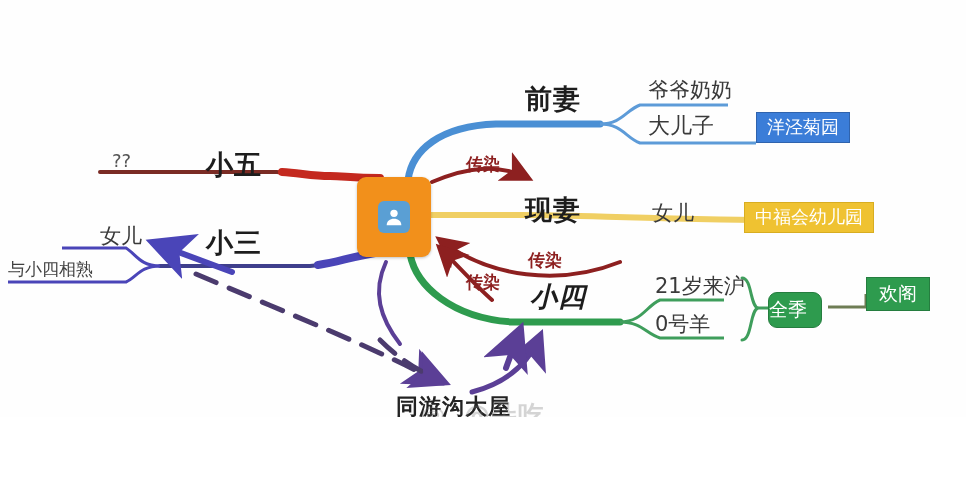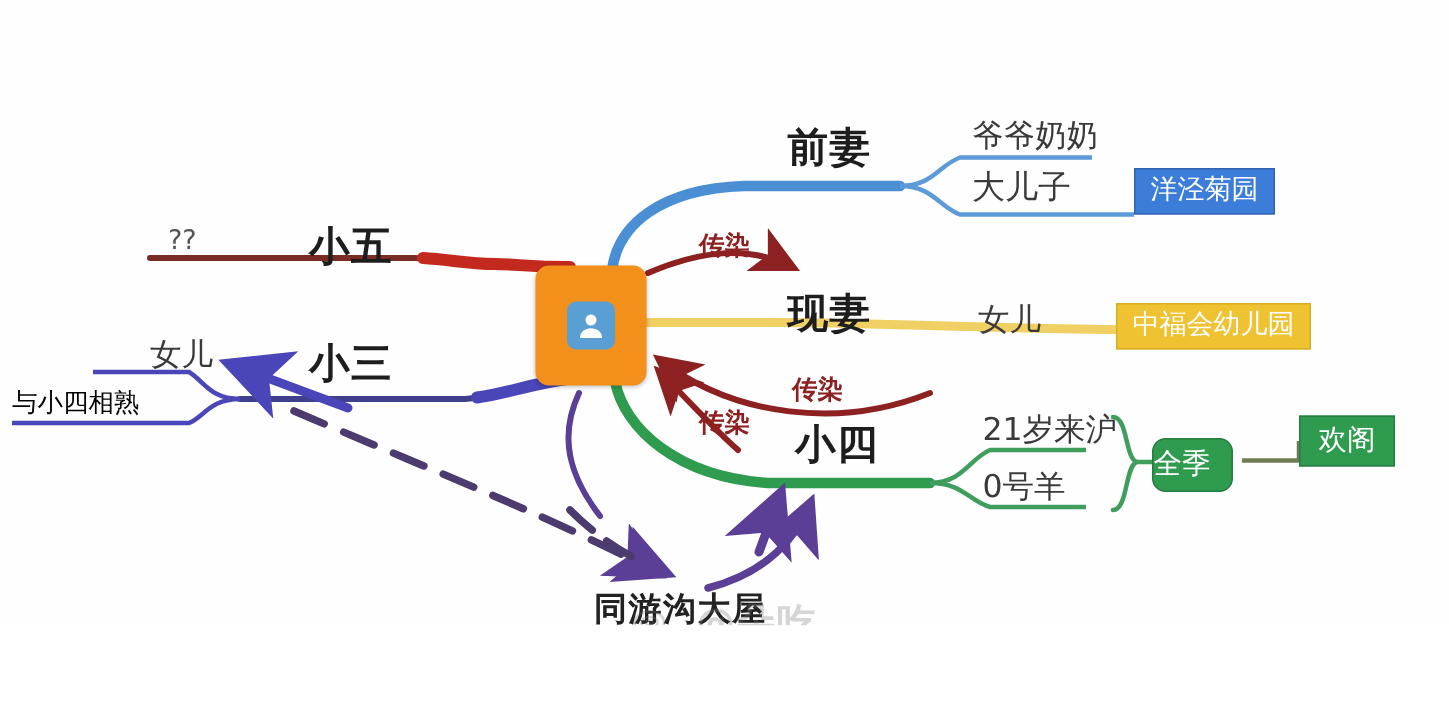--- a/index.html
+++ b/index.html
@@ -36,21 +36,21 @@
     font-weight: bold;
     letter-spacing: 1px;
     color: #1d1d1d;
   }
   .leaf {
     font-size: 21px;
     color: #3a3a3a;
   }
   .small-note {
     font-size: 17px;
-    color: #000000;
+    color: #404040;
   }
   .infect {
     font-size: 17px;
     font-weight: bold;
     color: #8d2020;
   }
   .qmark {
     font-size: 18px;
     color: #555555;
   }
@@ -190,21 +190,21 @@
         <circle cx="12" cy="8" r="4" fill="#ffffff"></circle>
         <path d="M4 21c0-4.4 3.6-7 8-7s8 2.6 8 7z" fill="#ffffff"></path>
       </svg>
     </div>
   </div>
 
   <div class="lbl branch-title" style="left:525px; top:85px;">前妻</div>
 
   <div class="lbl branch-title" style="left:525px; top:196px;">现妻</div>
 
-  <div class="lbl branch-title" style="left:530px; top:283px;">小四</div>
+  <div class="lbl branch-title" style="left:530px; top:283px;font-style:italic;">小四</div>
 
   <div class="lbl branch-title" style="left:206px; top:151px;">小五</div>
 
   <div class="lbl branch-title" style="left:206px; top:229px;">小三</div>
 
   <div class="lbl leaf" style="left:648px; top:80px;">爷爷奶奶</div>
 
   <div class="lbl leaf" style="left:648px; top:115px; font-size:22px;">大儿子</div>
 
   <div class="lbl leaf" style="left:652px; top:203px; font-size:21px;">女儿</div>

